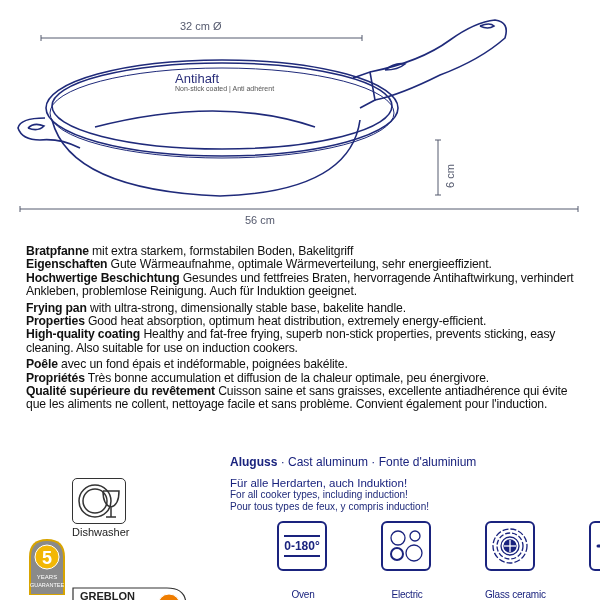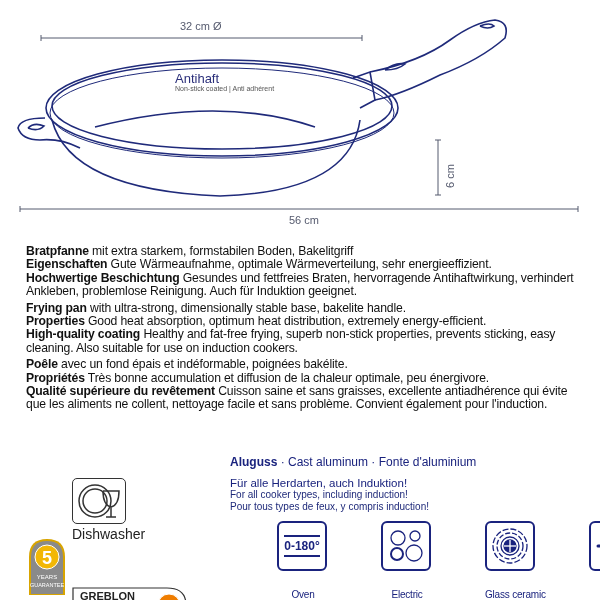--- a/index.html
+++ b/index.html
@@ -16,21 +16,21 @@
   .material b { font-weight:bold; }
   .cooker { position:absolute; left:230px; top:477px; color:#1a237e; }
   .cooker .h { font-size:11.5px; font-weight:normal; }
   .cooker .l { font-size:10px; line-height:12px; color:#1f2a7a; }
   .icons { position:absolute; left:230px; top:521px; display:flex; gap:5px; }
   .ic { width:52px; text-align:center;padding-left:47px; }
   .ic .box { width:50px; height:50px; border:2px solid #1a237e; border-radius:6px; box-sizing:border-box; display:flex; align-items:center; justify-content:center; }
   .ic .lbl { font-size:10px; color:#1a237e; margin-top:18px; white-space:nowrap; letter-spacing:-0.2px; }
   .dish { position:absolute; left:72px; top:478px; width:55px; text-align:center; }
   .dish .box { width:54px; height:46px; border:1.5px solid #333; border-radius:5px; box-sizing:border-box; }
-  .dish .lbl { font-size:14px; color:#222; margin-top:2px; }
+  .dish .lbl { font-size:11px; color:#222; margin-top:2px; }
   .guar { position:absolute; left:27px; top:537px; width:40px; height:58px; }
   .greblon { position:absolute; left:72px; top:553px; width:116px; height:36px;margin-top:34px; }
 </style>
 </head>
 <body>
 
 <div class="diagram">
   <svg width="600" height="232" viewBox="0 0 600 232">
     <g fill="none" stroke="#1f2a7a" stroke-width="1.6">
 
@@ -57,21 +57,21 @@
       <line x1="438" y1="140" x2="438" y2="195" stroke="#555a6e" stroke-width="1"></line>
       <line x1="435" y1="140" x2="441" y2="140" stroke="#555a6e" stroke-width="1"></line>
       <line x1="435" y1="195" x2="441" y2="195" stroke="#555a6e" stroke-width="1"></line>
 
       <line x1="20" y1="209" x2="578" y2="209" stroke="#555a6e" stroke-width="1"></line>
       <line x1="20" y1="206" x2="20" y2="212" stroke="#555a6e" stroke-width="1"></line>
       <line x1="578" y1="206" x2="578" y2="212" stroke="#555a6e" stroke-width="1"></line>
     </g>
   </svg>
   <div class="dim-label" style="left:180px;top:20px;">32 cm Ø</div>
-  <div class="dim-label" style="left:245px;top:214px;margin-left:44px;">56 cm</div>
+  <div class="dim-label" style="left:245px;top:214px;">56 cm</div>
   <div class="dim-label" style="left:444px;top:160px;transform:rotate(-90deg);transform-origin:left top;top:188px;">6 cm</div>
   <div class="antihaft">
     <div class="t">Antihaft</div>
     <div class="s">Non-stick coated | Anti adhérent</div>
   </div>
 </div>
 
 <div class="desc">
   <p>
     <b>Bratpfanne</b><span> mit extra starkem, formstabilen Boden, Bakelitgriff</span><br>

